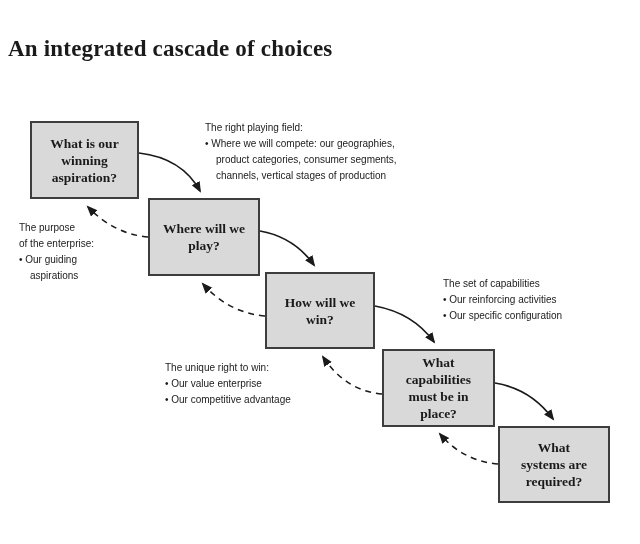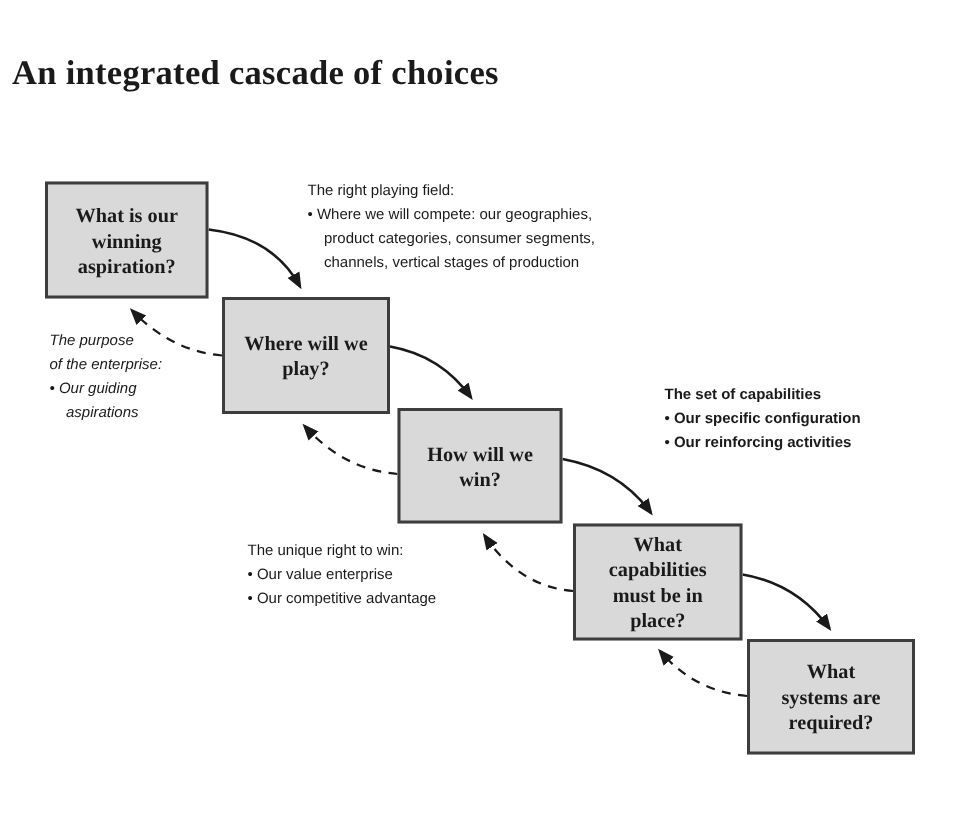--- a/index.html
+++ b/index.html
@@ -54,22 +54,22 @@
   .ann-line{white-space:nowrap;}
   .ann-line.indent{margin-left:11px;}
   
   #box-0{left:30px;  top:89px;  width:109px; height:78px;}
   #box-1{left:148px; top:166px; width:112px; height:78px;}
   #box-2{left:265px; top:240px; width:110px; height:77px;}
   #box-3{left:382px; top:317px; width:113px; height:78px;}
   #box-4{left:498px; top:394px; width:112px; height:77px;}
   
   #ann-playing-field{left:205px; top:88px;}
-  #ann-purpose{left:33px;  top:188px;font-style:italic;}
-  #ann-capabilities{left:443px; top:224px;font-weight:bold;}
+  #ann-purpose{left:19px;  top:188px;}
+  #ann-capabilities{left:443px; top:244px;}
   #ann-unique-right{left:165px; top:328px;}
   #ann-support{left:385px; top:485px;}
 </style>
 </head>
 <body>
 
 <div class="stage">
 
   <h1 class="title">An integrated cascade of choices</h1>
 
@@ -131,22 +131,22 @@
 
   <div class="annotation" id="ann-purpose">
     <div class="ann-line">The purpose</div>
     <div class="ann-line">of the enterprise:</div>
     <div class="ann-line">• Our guiding</div>
     <div class="ann-line indent">aspirations</div>
   </div>
 
   <div class="annotation" id="ann-capabilities">
     <div class="ann-line">The set of capabilities</div>
+    <div class="ann-line">• Our reinforcing activities</div>
     <div class="ann-line">• Our specific configuration</div>
-    <div class="ann-line">• Our reinforcing activities</div>
   </div>
 
   <div class="annotation" id="ann-unique-right">
     <div class="ann-line">The unique right to win:</div>
     <div class="ann-line">• Our value enterprise</div>
     <div class="ann-line">• Our competitive advantage</div>
   </div>
 
 
 </div>

